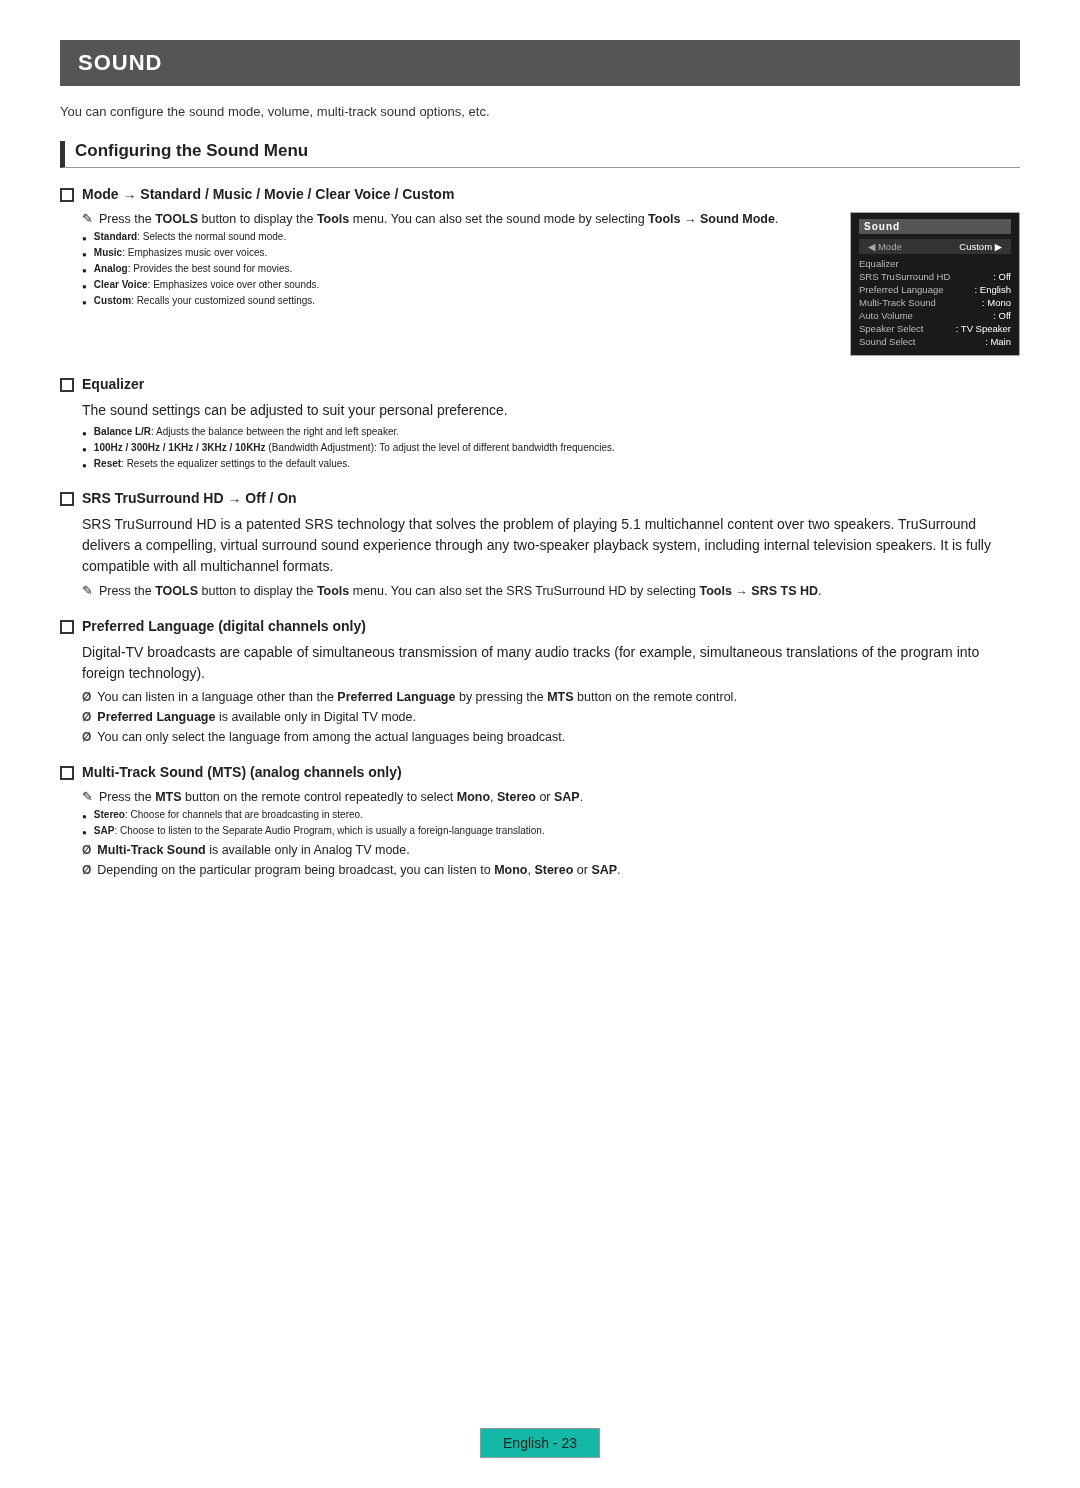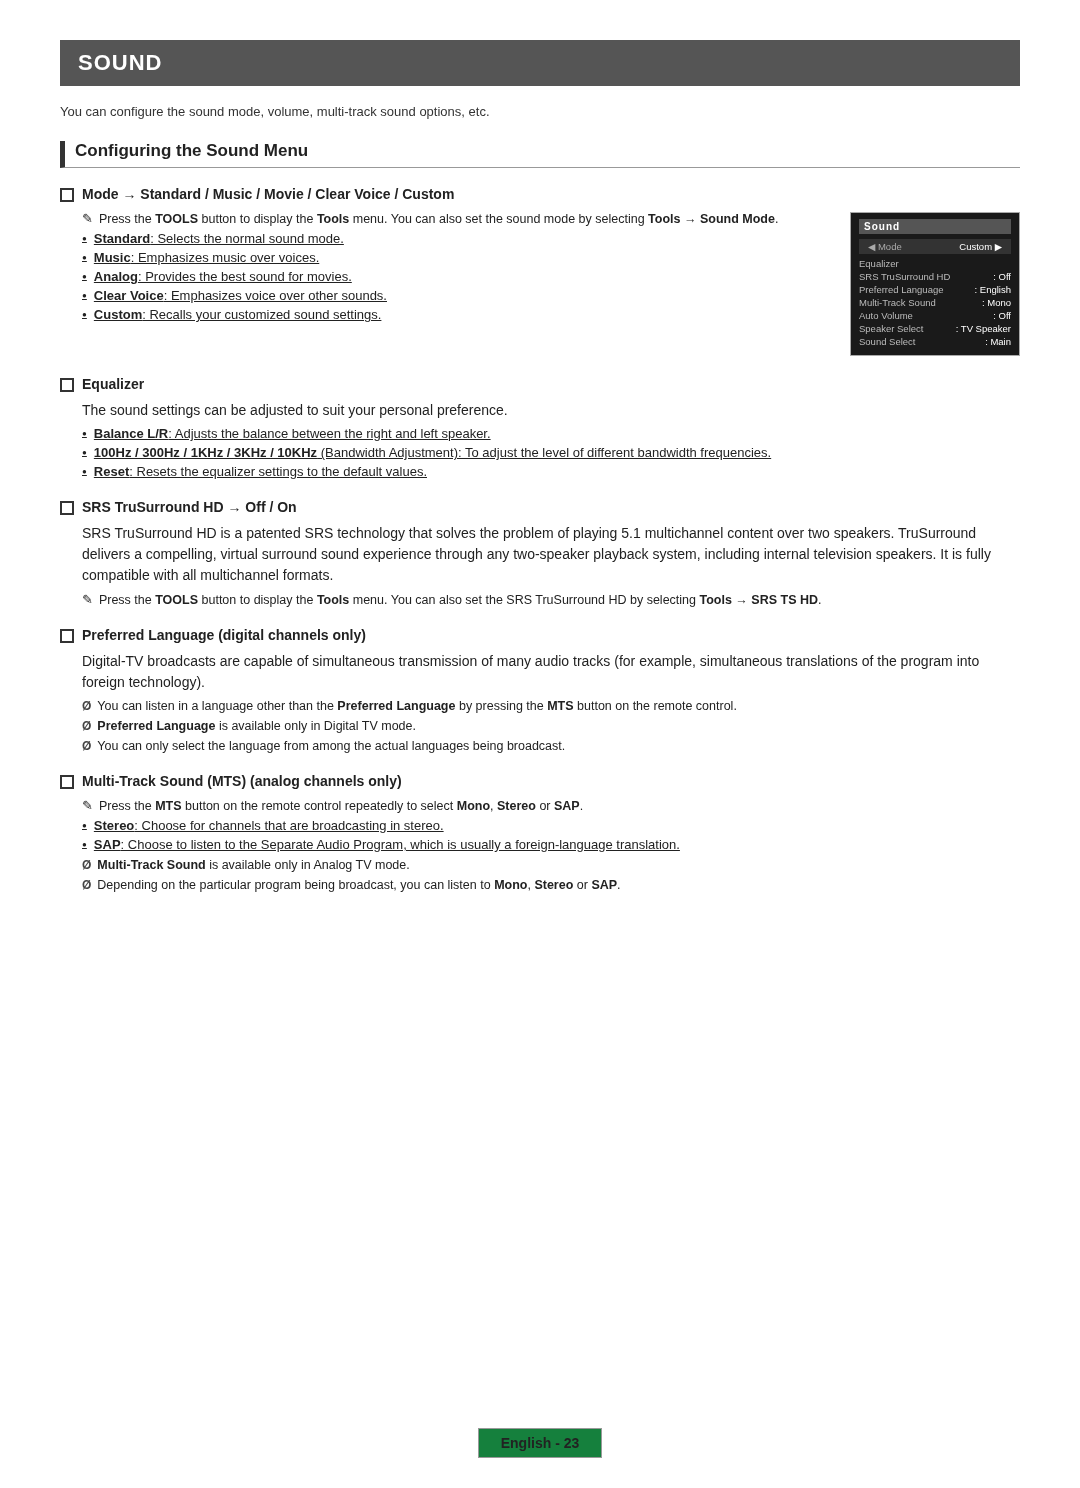--- a/index.html
+++ b/index.html
@@ -111,22 +111,21 @@
     
     .bullet-list {
       list-style: none;
       padding: 0;
       margin: 5px 0 5px 0;
     }
     .bullet-list li {
       display: flex;
       align-items: flex-start;
       margin-bottom: 4px;
-      font-size: 13px;
-      text-decoration: underline;
+      font-size: 10px;
     }
     .bullet-list li::before {
       content: "●";
       font-size: 8px;
       margin-right: 7px;
       margin-top: 3px;
       flex-shrink: 0;
     }
 
     
@@ -180,25 +179,25 @@
     
     .footer {
       position: absolute;
       bottom: 30px;
       left: 0;
       right: 0;
       text-align: center;
     }
     .footer-badge {
       display: inline-block;
-      background: #15803d;
+      background: #14b8a6;
       border: 1px solid #999;
       padding: 6px 22px;
       font-size: 14px;
-      font-weight: bold;
+      font-weight: normal;
       color: #222;
     }
 
     .para-text {
       font-size: 14px;
       line-height: 1.5;
       margin-bottom: 5px;
     }
 
     b, strong { font-weight: bold; }

